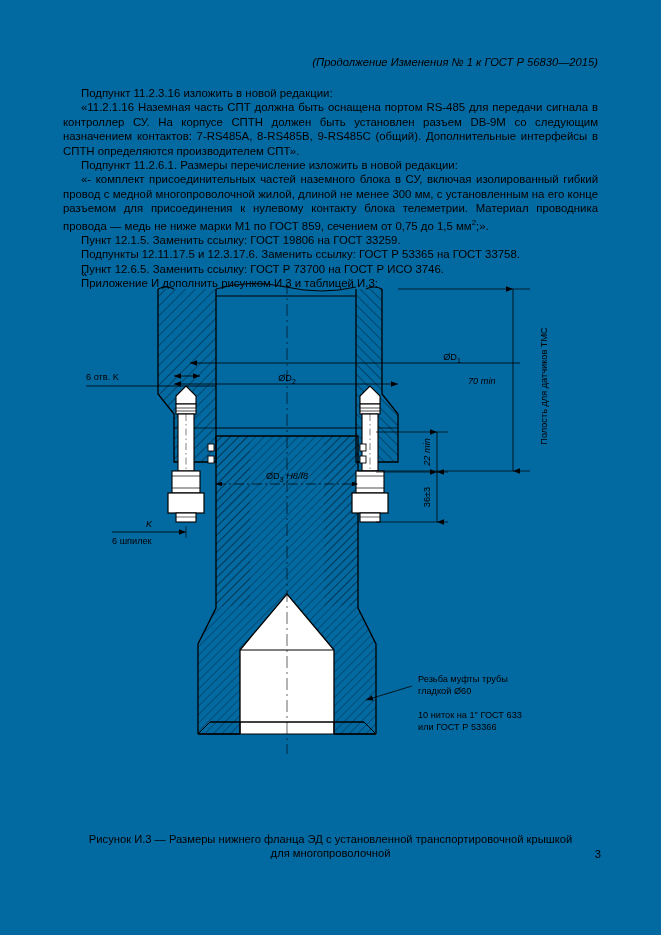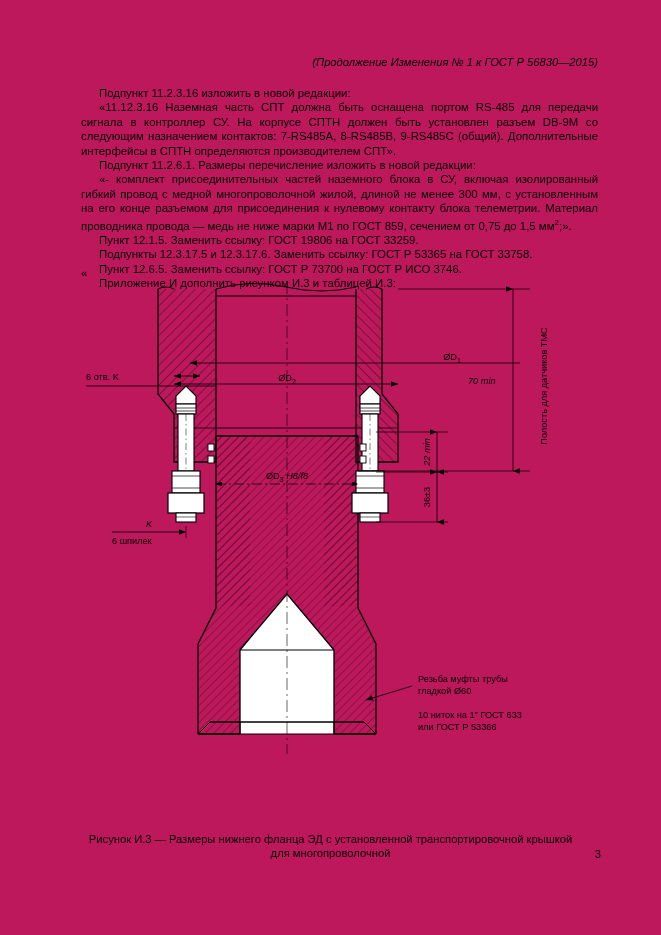--- a/index.html
+++ b/index.html
@@ -13,21 +13,21 @@
     position: relative;
     font-family: "Liberation Sans", sans-serif;
     color: #000000;
     overflow: hidden;
   }
   .page {
     position: absolute;
     left: 0; top: 0;
     width: 661px;
     height: 935px;
-    background: #be185d;
+    background: #0369a1;
   }
   .header-note {
     position: absolute;
     right: 63px;
     top: 56px;
     font-style: italic;
     font-size: 11.2px;
     white-space: nowrap;
   }
   .body-text {
@@ -38,21 +38,20 @@
     font-size: 11.4px;
     line-height: 14.4px;
   }
   .body-text p {
     margin: 0;
     text-align: justify;
     text-justify: inter-word;
   }
   .body-text p.indent {
     text-indent: 18px;
-    margin-left: 18px;
   }
   .body-text p.nojust {
     text-align: left;
   }
   sup { font-size: 8px; vertical-align: super; }
 
   .open-quote {
     position: absolute;
     left: 81px;
     top: 267px;
@@ -99,25 +98,25 @@
 </style>
 </head>
 <body>
 
 <div class="page">
 
   <div class="header-note">(Продолжение Изменения № 1 к ГОСТ Р 56830—2015)</div>
 
   <div class="body-text">
     <p class="indent">Подпункт 11.2.3.16 изложить в новой редакции:</p>
-    <p class="indent">«11.12.3.16 Наземная часть СПТ должна быть оснащена портом RS-485 для передачи сигнала в контроллер СУ. На корпусе СПТН должен быть установлен разъем DB-9M со следующим назначением контактов: 7-RS485A, 8-RS485B, 9-RS485C (общий). Дополнительные интерфейсы в СПТН определяются производителем СПТ».</p>
+    <p class="indent">«11.2.1.16 Наземная часть СПТ должна быть оснащена портом RS-485 для передачи сигнала в контроллер СУ. На корпусе СПТН должен быть установлен разъем DB-9M со следующим назначением контактов: 7-RS485A, 8-RS485B, 9-RS485C (общий). Дополнительные интерфейсы в СПТН определяются производителем СПТ».</p>
     <p class="indent">Подпункт 11.2.6.1. Размеры перечисление изложить в новой редакции:</p>
     <p class="indent"><span>«- комплект присоединительных частей наземного блока в СУ, включая изолированный гибкий провод с медной многопроволочной жилой, длиной не менее 300 мм, с установленным на его конце разъемом для присоединения к нулевому контакту блока телеметрии. Материал проводника провода — медь не ниже марки М1 по ГОСТ 859, сечением от 0,75 до 1,5 мм</span><sup>2</sup><span>;».</span></p>
     <p class="indent nojust">Пункт 12.1.5. Заменить ссылку: ГОСТ 19806 на ГОСТ 33259.</p>
-    <p class="indent nojust">Подпункты 12.3.17.5 и 12.3.17.6. Заменить ссылку: ГОСТ Р 53365 на ГОСТ 33758.</p>
+    <p class="indent nojust">Подпункты 12.11.17.5 и 12.3.17.6. Заменить ссылку: ГОСТ Р 53365 на ГОСТ 33758.</p>
     <p class="indent nojust">Пункт 12.6.5. Заменить ссылку: ГОСТ Р 73700 на ГОСТ Р ИСО 3746.</p>
     <p class="indent nojust">Приложение И дополнить рисунком И.3 и таблицей И.3:</p>
   </div>
 
   <div class="open-quote">«</div>
 
   <div class="figure">
     <svg class="fig-svg" width="661" height="540" viewBox="0 0 661 540">
       <defs>
         <pattern id="hatchR" width="7" height="7" patternTransform="rotate(45)" patternUnits="userSpaceOnUse">

